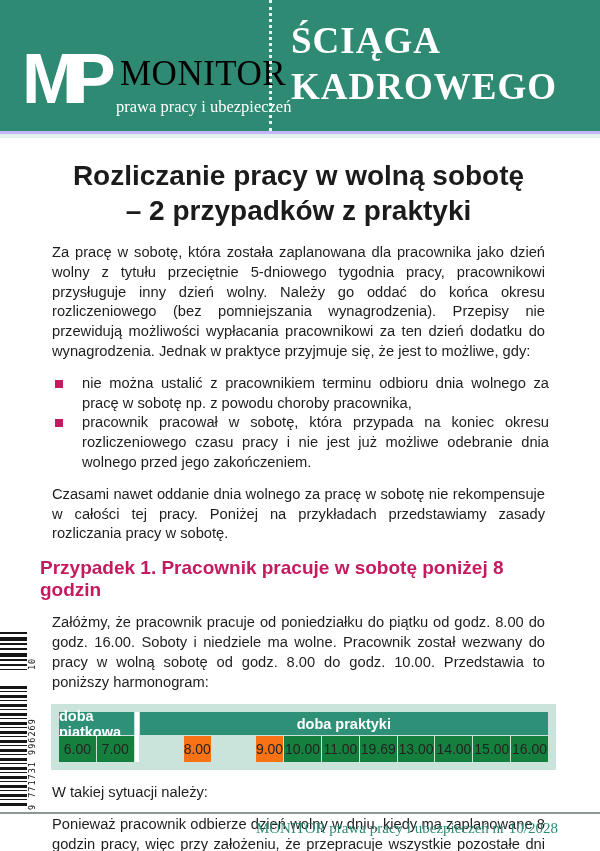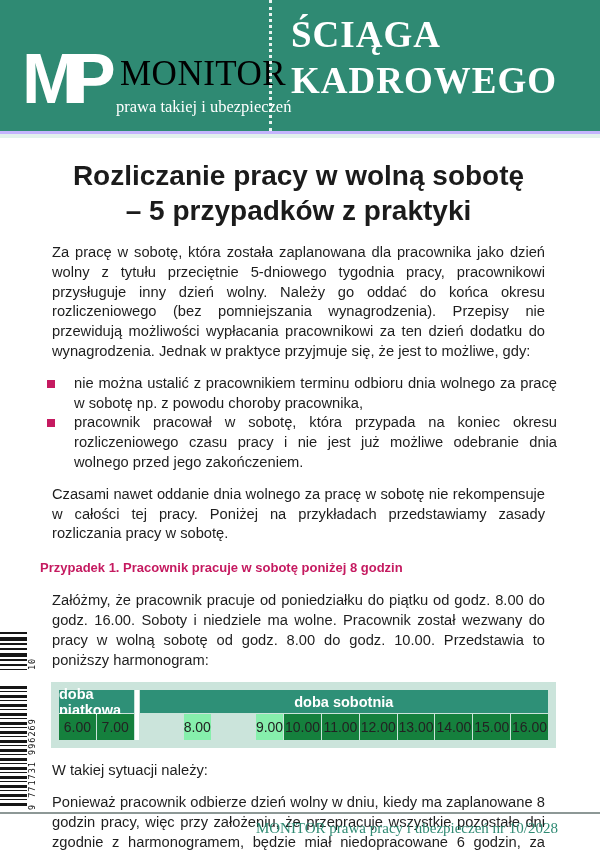--- a/index.html
+++ b/index.html
@@ -25,62 +25,62 @@
   }
   .logo-sub{
     position:absolute;left:116px;top:97px;color:#fff;
     font-family:"Liberation Serif",serif;font-size:16.5px;
   }
   .dotted-divider{
     position:absolute;left:269px;top:0;height:131px;width:0;
     border-left:3px dotted rgba(255,255,255,.9);
   }
   .masthead-title{
-    position:absolute;left:291px;top:12px;color:#fff;
+    position:absolute;left:291px;top:18px;color:#fff;
     font-family:"Liberation Serif",serif;font-weight:700;
     font-size:37px;line-height:46px;letter-spacing:1px;
   }
   
   .content{position:absolute;left:40px;top:150px;width:517px;}
   .page-title{
     text-align:center;font-weight:700;color:#1b1b1b;
     font-size:28px;line-height:35px;margin:8px 0 15px 0;
   }
   p.body{margin:12px;font-size:14.7px;line-height:19.8px;text-align:justify;}
-  ul.bullets{list-style:none;margin:0;padding:0;}
+  ul.bullets{list-style:none;margin:8px;padding:0;}
   ul.bullets li{
     position:relative;padding-left:34px;font-size:14.7px;line-height:19.8px;
     text-align:justify;margin:0;
   }
   .sq{
     position:absolute;left:7px;top:6px;width:8px;height:8px;background:#c51a60;
   }
   .case-heading{
-    color:#c51a60;font-weight:700;font-size:13px;line-height:22px;
+    color:#c51a60;font-weight:700;font-size:19px;line-height:22px;
     margin:13px 0 7px 0;
   }
   
   .tbl-wrap{margin:12px 0 13px 11px;width:505px;background:#cbe4db;padding:8px;box-sizing:border-box;}
   .tbl{
     display:grid;width:100%;
     grid-template-columns:1fr 1fr 4px repeat(9,1fr);
     grid-template-rows:23px 26px;gap:1px;background:#cbe4db;
   }
   .tbl .th{
     background:#2e9077;color:#fff;font-weight:700;font-size:14.5px;
     display:flex;align-items:center;justify-content:center;grid-row:1;
   }
   .th-fri{grid-column:1/3;}
   .th-sat{grid-column:4/13;}
   .gapcol{grid-column:3;grid-row:1/3;background:#ffffff;}
   .tbl .td{
     background:#15803d;color:#222;font-size:14px;grid-row:2;
     display:flex;align-items:center;justify-content:center;
   }
-  .tbl .td.hl{background:#86efac;margin-left:44px;}
+  .tbl .td.hl{background:#f97316;margin-left:44px;}
   .c1{grid-column:1}.c2{grid-column:2}.c3{grid-column:4}.c4{grid-column:5}
   .c5{grid-column:6}.c6{grid-column:7}.c7{grid-column:8}.c8{grid-column:9}
   .c9{grid-column:10}.c10{grid-column:11}.c11{grid-column:12}
   
   .barcode{position:absolute;left:0;top:628px;width:42px;height:184px;}
   .supp-bars{
     position:absolute;left:0;top:4px;width:27px;height:38px;
     background:repeating-linear-gradient(180deg,#161616 0 2px,#fff 2px 5px,#161616 5px 9px,#fff 9px 11px,#161616 11px 13px,#fff 13px 16px);
   }
   .main-bars{
@@ -99,32 +99,32 @@
     position:absolute;top:820px;right:42px;color:#2f8a73;
     font-family:"Liberation Serif",serif;font-size:15px;
   }
 </style>
 </head>
 <body>
 
 <div class="masthead-bar">
   <div class="logo-mp">MP</div>
   <div class="logo-monitor">MONITOR</div>
-  <div class="logo-sub">prawa takiej i ubezpieczeń</div>
+  <div class="logo-sub">prawa pracy i ubezpieczeń</div>
   <div class="dotted-divider"></div>
   <div class="masthead-title">
     <div>ŚCIĄGA</div>
     <div>KADROWEGO</div>
   </div>
 </div>
 
 <div class="content">
   <h1 class="page-title">
     <span style="display:block">Rozliczanie pracy w wolną sobotę</span>
-    <span style="display:block">– 5 przypadków z praktyki</span>
+    <span style="display:block">– 2 przypadków z praktyki</span>
   </h1>
 
   <p class="body">Za pracę w sobotę, która została zaplanowana dla pracownika jako dzień wolny z tytułu przeciętnie 5-dniowego tygodnia pracy, pracownikowi przysługuje inny dzień wolny. Należy go oddać do końca okresu rozliczeniowego (bez pomniejszania wynagrodzenia). Przepisy nie przewidują możliwości wypłacania pracownikowi za ten dzień dodatku do wynagrodzenia. Jednak w praktyce przyjmuje się, że jest to możliwe, gdy:</p>
 
   <ul class="bullets">
     <li>
       <span class="sq"></span>
       <span>nie można ustalić z pracownikiem terminu odbioru dnia wolnego za pracę w sobotę np. z powodu choroby pracownika,</span>
     </li>
     <li>
@@ -134,29 +134,29 @@
   </ul>
 
   <p class="body">Czasami nawet oddanie dnia wolnego za pracę w sobotę nie rekompensuje w całości tej pracy. Poniżej na przykładach przedstawiamy zasady rozliczania pracy w sobotę.</p>
 
   <h2 class="case-heading">Przypadek 1. Pracownik pracuje w sobotę poniżej 8 godzin</h2>
   <p class="body">Załóżmy, że pracownik pracuje od poniedziałku do piątku od godz. 8.00 do godz. 16.00. Soboty i niedziele ma wolne. Pracownik został wezwany do pracy w wolną sobotę od godz. 8.00 do godz. 10.00. Przedstawia to poniższy harmonogram:</p>
 
   <div class="tbl-wrap">
     <div class="tbl">
       <div class="th th-fri">doba piątkowa</div>
-      <div class="th th-sat">doba sobotnia</div>
+      <div class="th th-sat">doba praktyki</div>
       <div class="gapcol"></div>
       <div class="td c1">6.00</div>
       <div class="td c2">7.00</div>
       <div class="td c3 hl">8.00</div>
       <div class="td c4 hl">9.00</div>
       <div class="td c5">10.00</div>
       <div class="td c6">11.00</div>
-      <div class="td c7">12.00</div>
+      <div class="td c7">19.69</div>
       <div class="td c8">13.00</div>
       <div class="td c9">14.00</div>
       <div class="td c10">15.00</div>
       <div class="td c11">16.00</div>
     </div>
   </div>
 
   <p class="body">W takiej sytuacji należy:</p>
 
 

